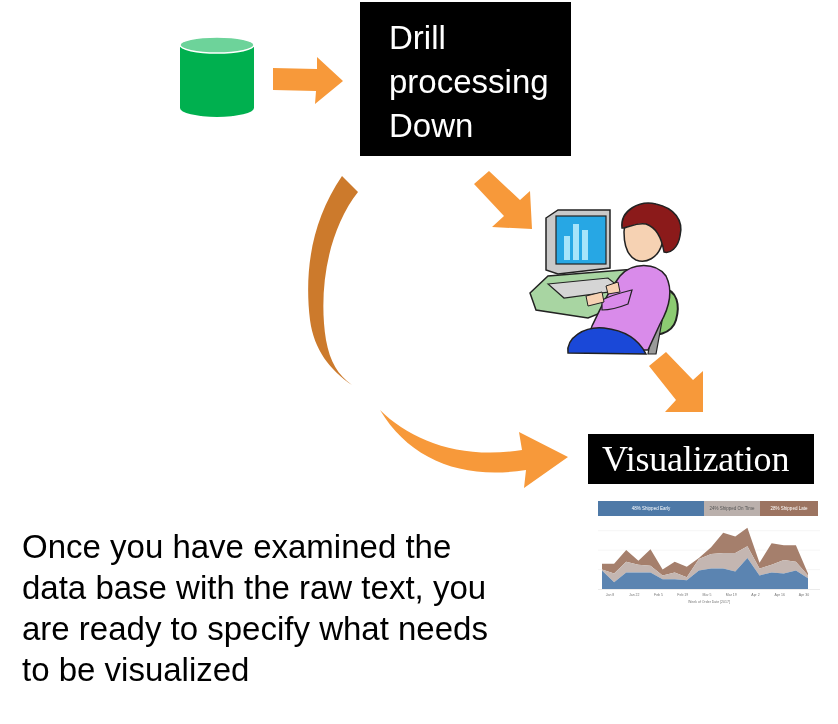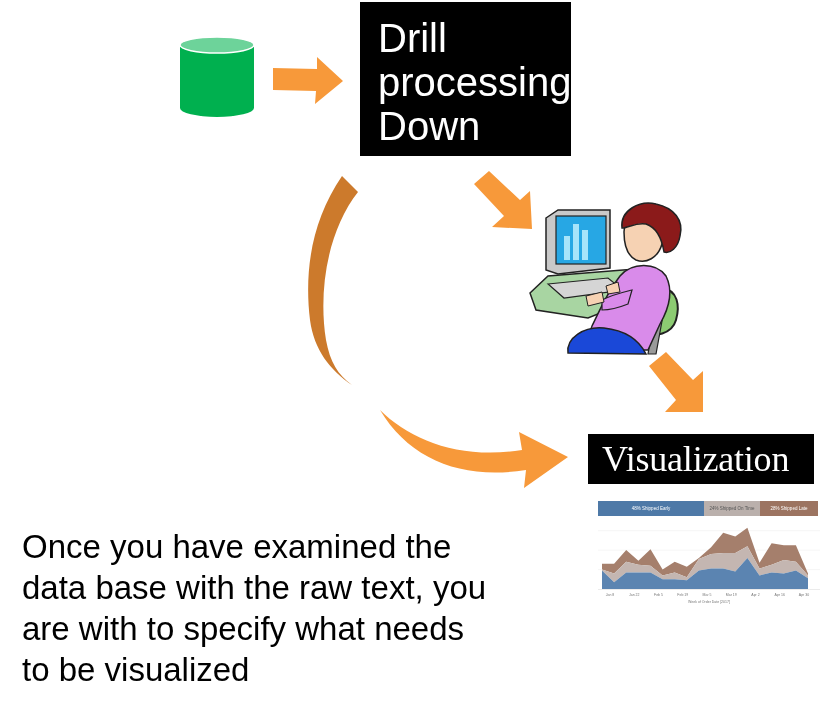--- a/index.html
+++ b/index.html
@@ -1,21 +1,21 @@
 <!DOCTYPE html>
 <html><head>
 <meta charset="utf-8">
 <style>
   html, body { margin: 0; padding: 0; background: #ffffff; }
   body { width: 838px; height: 724px; position: relative; overflow: hidden;
          font-family: "Liberation Sans", sans-serif; }
   .abs { position: absolute; }
   .black-box { background: #000; color: #fff; }
   #drill-box { left: 360px; top: 2px; width: 211px; height: 154px; }
-  #drill-box div { font-size: 40px; line-height: 44px; padding-left: 18px; }
+  #drill-box div { font-size: 33px; line-height: 44px; padding-left: 29px; }
   #drill-box .l1 { margin-top: 14px; }
   #viz-box { left: 588px; top: 434px; width: 226px; height: 50px; font-family: Liberation Serif, serif; }
   #viz-box span { display: block; font-size: 36px; line-height: 50px; padding-left: 14px; white-space: nowrap; letter-spacing: -0.2px; }
   #caption { left: 22px; top: 526px; width: 560px; font-size: 33px; line-height: 41px; color: #000; }
   #caption div { white-space: nowrap; }
   svg { position: absolute; overflow: visible; }
   #chart-wrap { left: 598px; top: 497px; width: 222px; height: 118px; }
   .hdr { position: absolute; top: 4px; height: 15px; color: #fff; font-size: 4.5px;
          text-align: center; line-height: 15px; white-space: nowrap; }
   .tick { font-size: 3.5px; fill: #777; font-family: "Liberation Sans", sans-serif; }
@@ -104,15 +104,15 @@
       <text x="157.5" y="77" text-anchor="middle" class="tick">Apr 2</text>
       <text x="181.75" y="77" text-anchor="middle" class="tick">Apr 16</text>
       <text x="206" y="77" text-anchor="middle" class="tick">Apr 30</text>
       <text x="111" y="84" text-anchor="middle" class="tick">Week of Order Date [2017]</text>
     </svg>
 </div>
 
 <div id="caption" class="abs">
   <div>Once you have examined the</div>
   <div>data base with the raw text, you</div>
-  <div>are with to specify what needs</div>
+  <div>are ready to specify what needs</div>
   <div>to be visualized</div>
 </div>
 
 </body></html>

